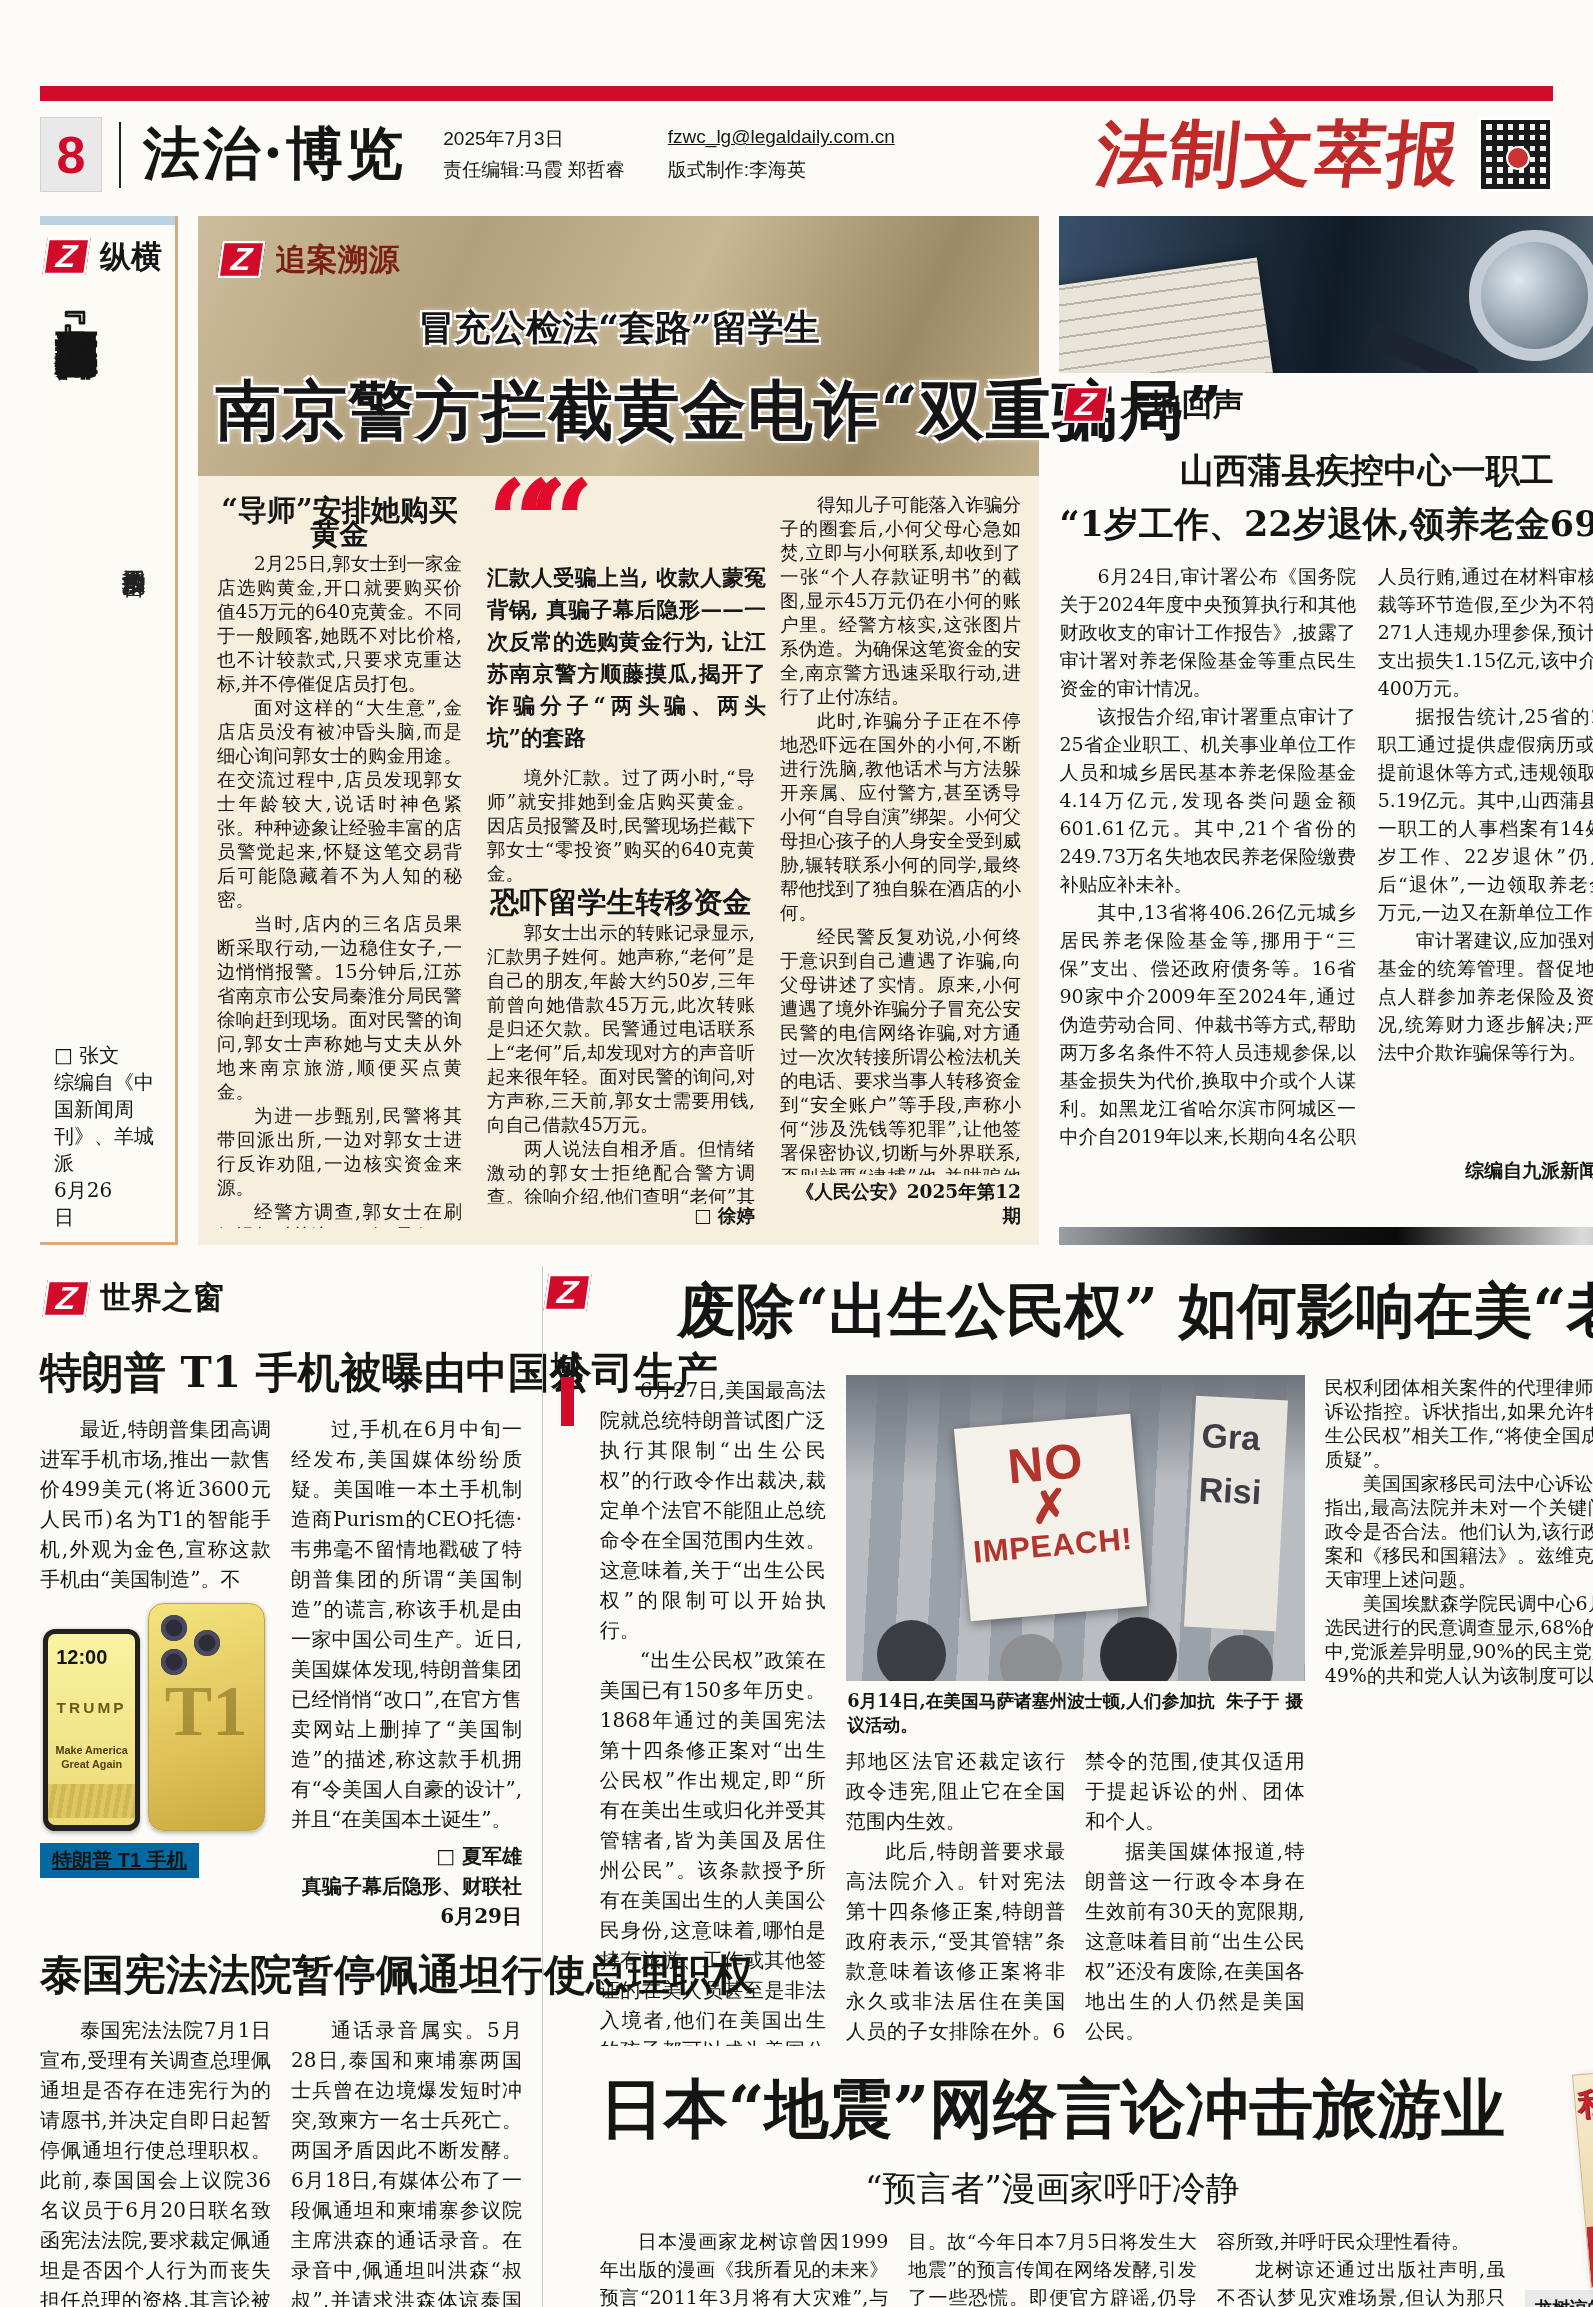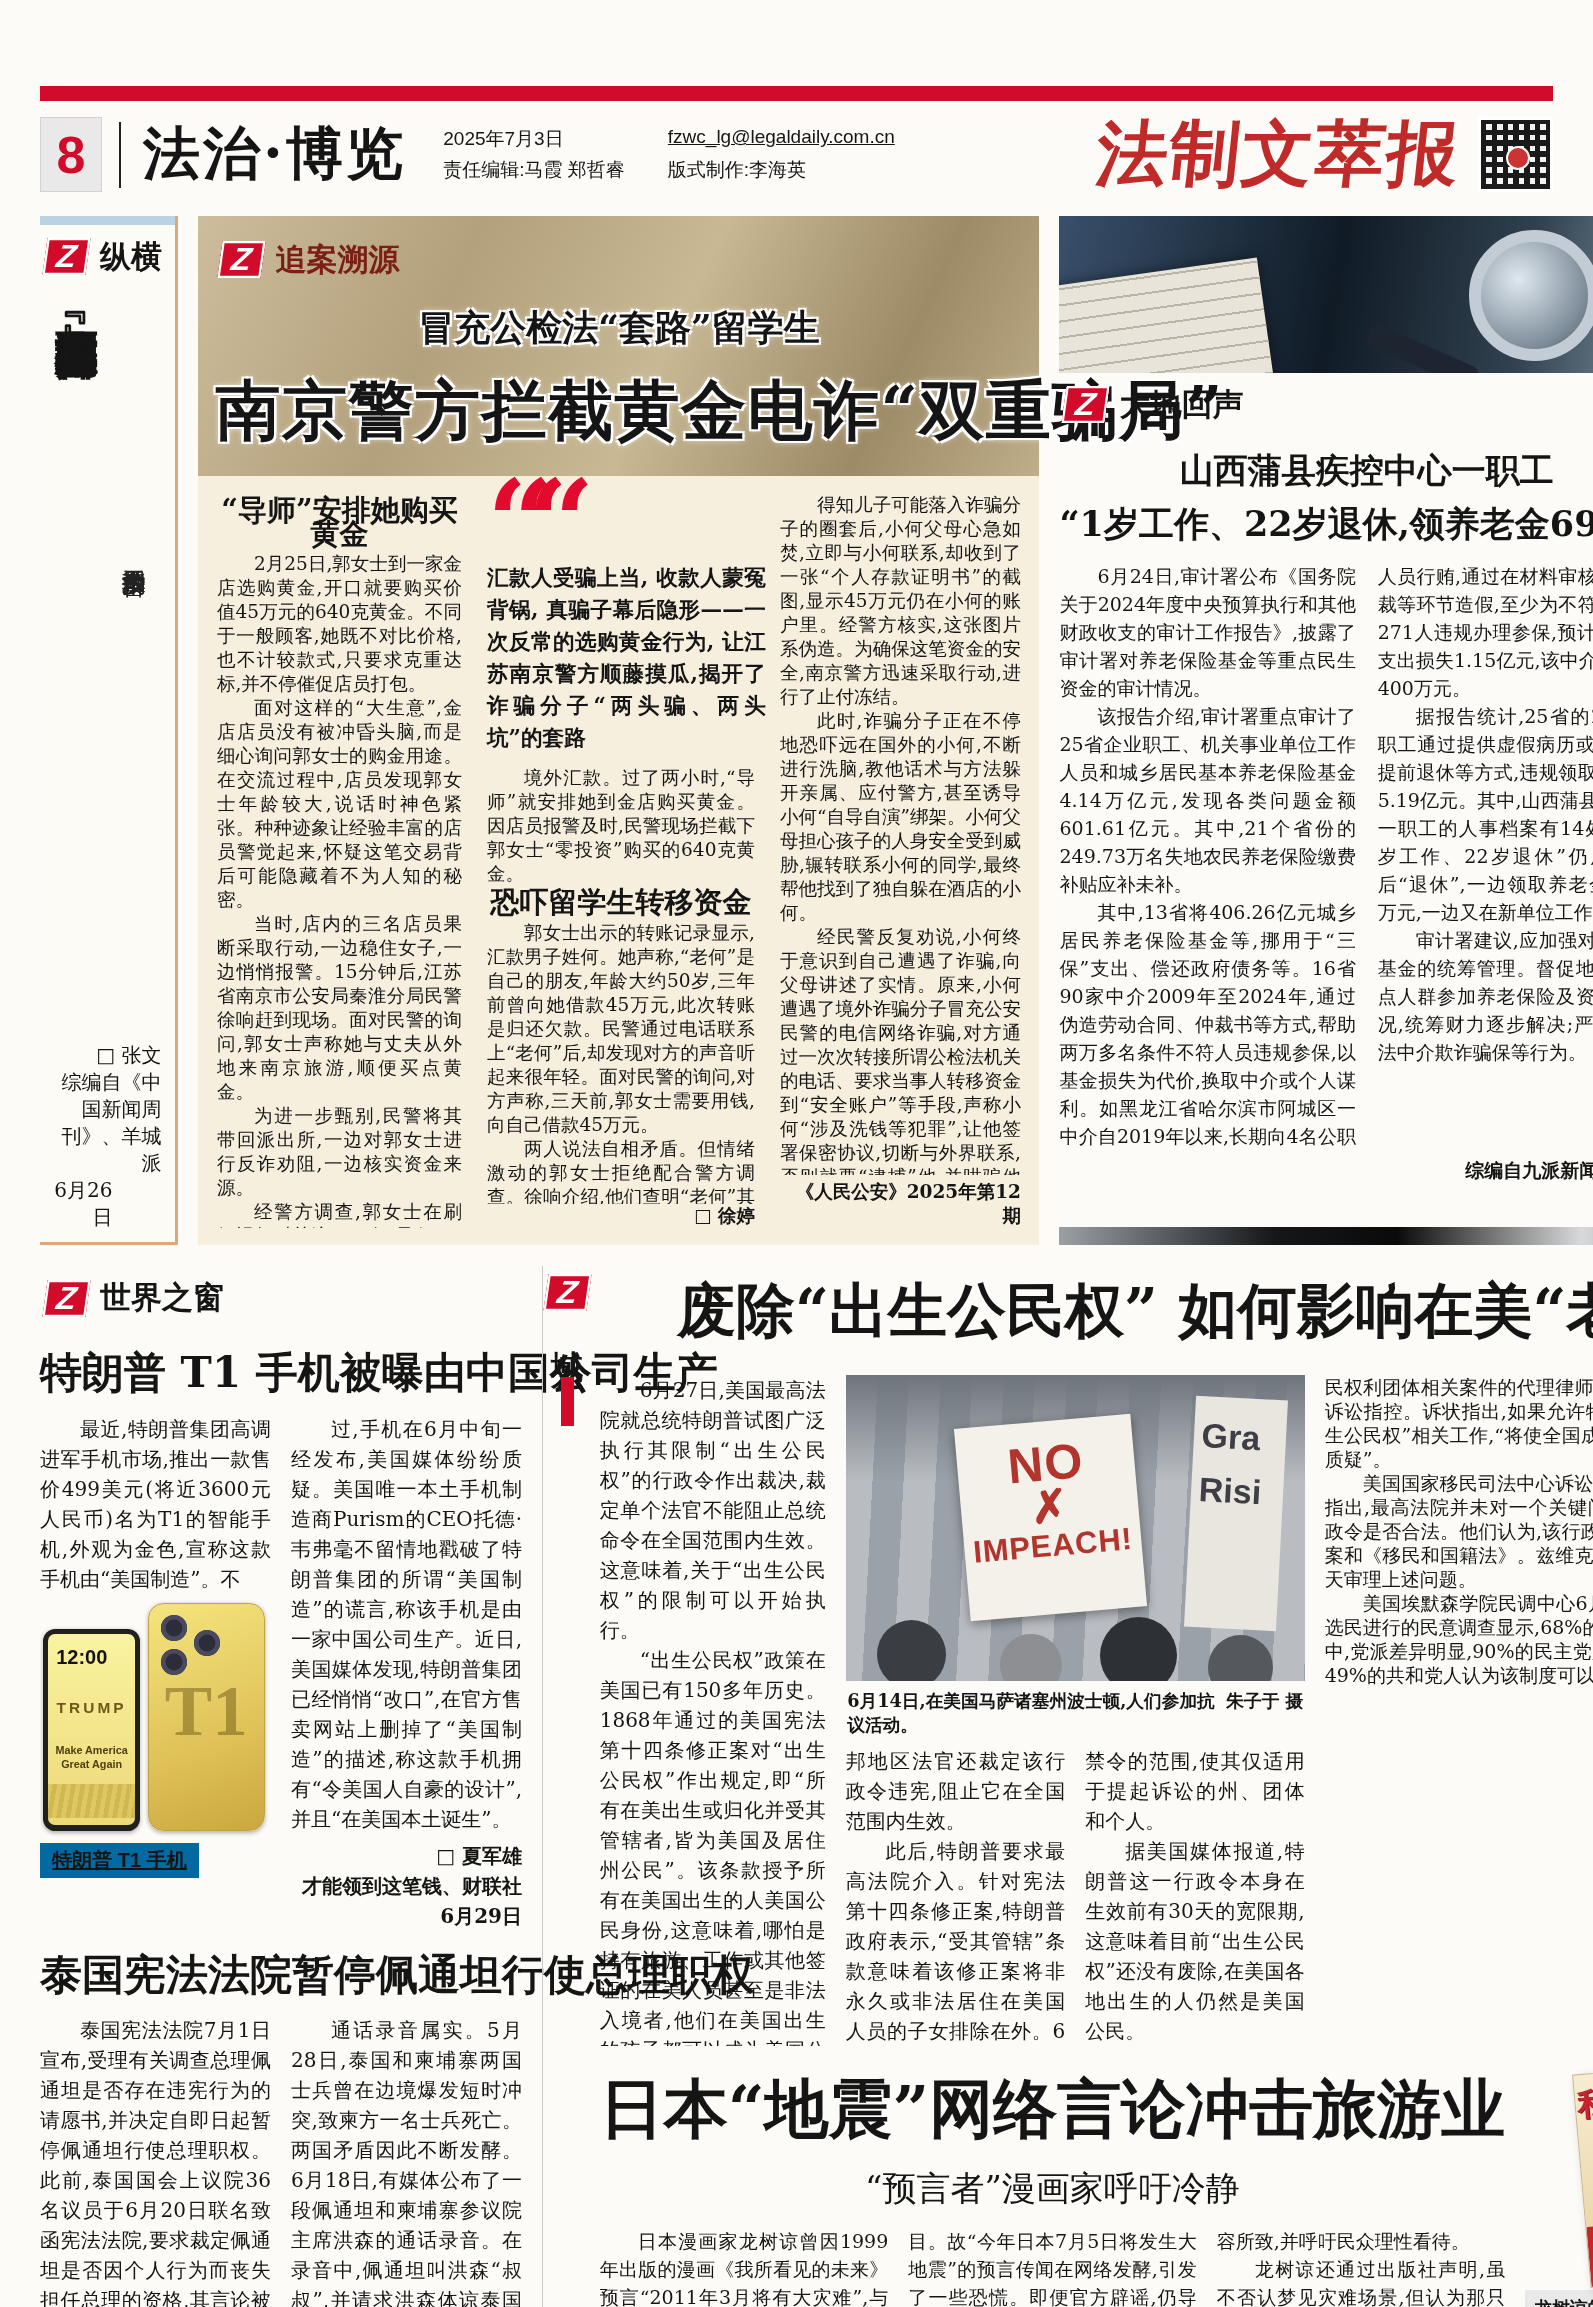--- a/index.html
+++ b/index.html
@@ -42,21 +42,21 @@
 
   
   .zh { width:299px; display:flex; flex-direction:column; background:#fdfbf6;
         border-right:3.1px solid #dca77b; border-bottom:3.1px solid #dca77b; }
   .zh-blue { height:9.2px; background:#b9d3e2; }
   .zh-body { flex:1; overflow:hidden; padding:3.1px 9.2px 0 12.3px; font-size:20px; line-height:29px; }
   .zh-heads { float:left; display:flex; gap:17px; height:732px; margin:6.2px 18.5px 4.6px 1.5px; }
   .zh-h1 { writing-mode:vertical-rl; font-size:43px; font-weight:900; line-height:48px; }
   .zh-h2 { writing-mode:vertical-rl; font-size:24px; margin-top:254px; color:#222; }
   .zh-by { padding:4.6px 14px 10.8px; font-size:20px; }
-  .zh-by div { text-align:right; }
+  .zh-by div { }
   .zh-by .dt { padding-right:49px; }
 
   
   .mid { width:841px; display:flex; flex-direction:column; }
   .mid-hd { background:linear-gradient(115deg,#cdbd9c,#b3a07c 30%,#c8b894 55%,#9d8a66 80%,#bfae8a);
             padding:12.3px 17px 21.6px; }
   .mid-hd .seclabel { color:#7a1f14; padding-bottom:3.1px; }
   .outline { text-shadow:-2.3px -2.3px 0 #fff,2.3px -2.3px 0 #fff,-2.3px 2.3px 0 #fff,2.3px 2.3px 0 #fff,0 0 7.7px #fff; }
   .kick { text-align:center; font-size:36px; font-weight:900; margin-top:20px; }
   .mhead { text-align:center; font-size:65px; font-weight:900; letter-spacing:1.5px; margin-top:14px; white-space:nowrap; }
@@ -316,21 +316,21 @@
                 <span class="cam" style="left:12.3px;top:45px;"></span>
                 <div class="t1mark">T1</div>
               </div>
             </div>
             <span class="capchip">特朗普 T1 手机</span>
           </div>
           <div class="bcol">
             <p class="t">过,手机在6月中旬一经发布,美国媒体纷纷质疑。美国唯一本土手机制造商Purism的CEO托德·韦弗毫不留情地戳破了特朗普集团的所谓“美国制造”的谎言,称该手机是由一家中国公司生产。近日,美国媒体发现,特朗普集团已经悄悄“改口”,在官方售卖网站上删掉了“美国制造”的描述,称这款手机拥有“令美国人自豪的设计”,并且“在美国本土诞生”。</p>
             <div class="byl3">
               <div>□ 夏军雄</div>
-              <div>才能领到这笔钱、财联社</div>
+              <div>真骗子幕后隐形、财联社</div>
               <div>6月29日</div>
             </div>
           </div>
         </div>
       </div>
 
       <div>
         <div class="bhead">泰国宪法法院暂停佩通坦行使总理职权</div>
         <div class="cols2" style="height:362px;">
           <div class="bcol">

